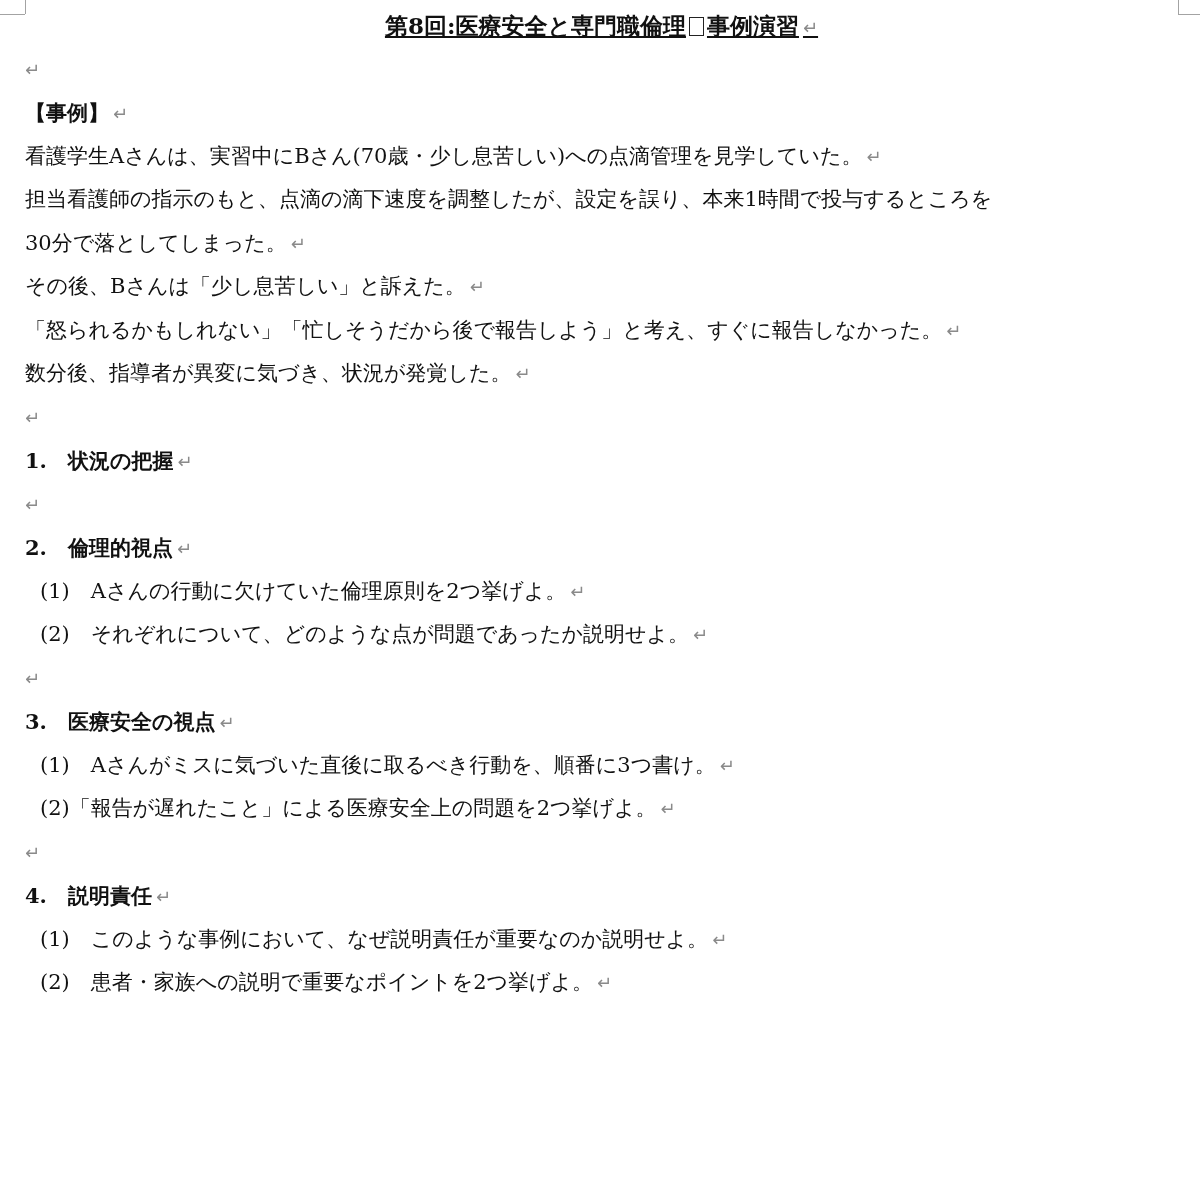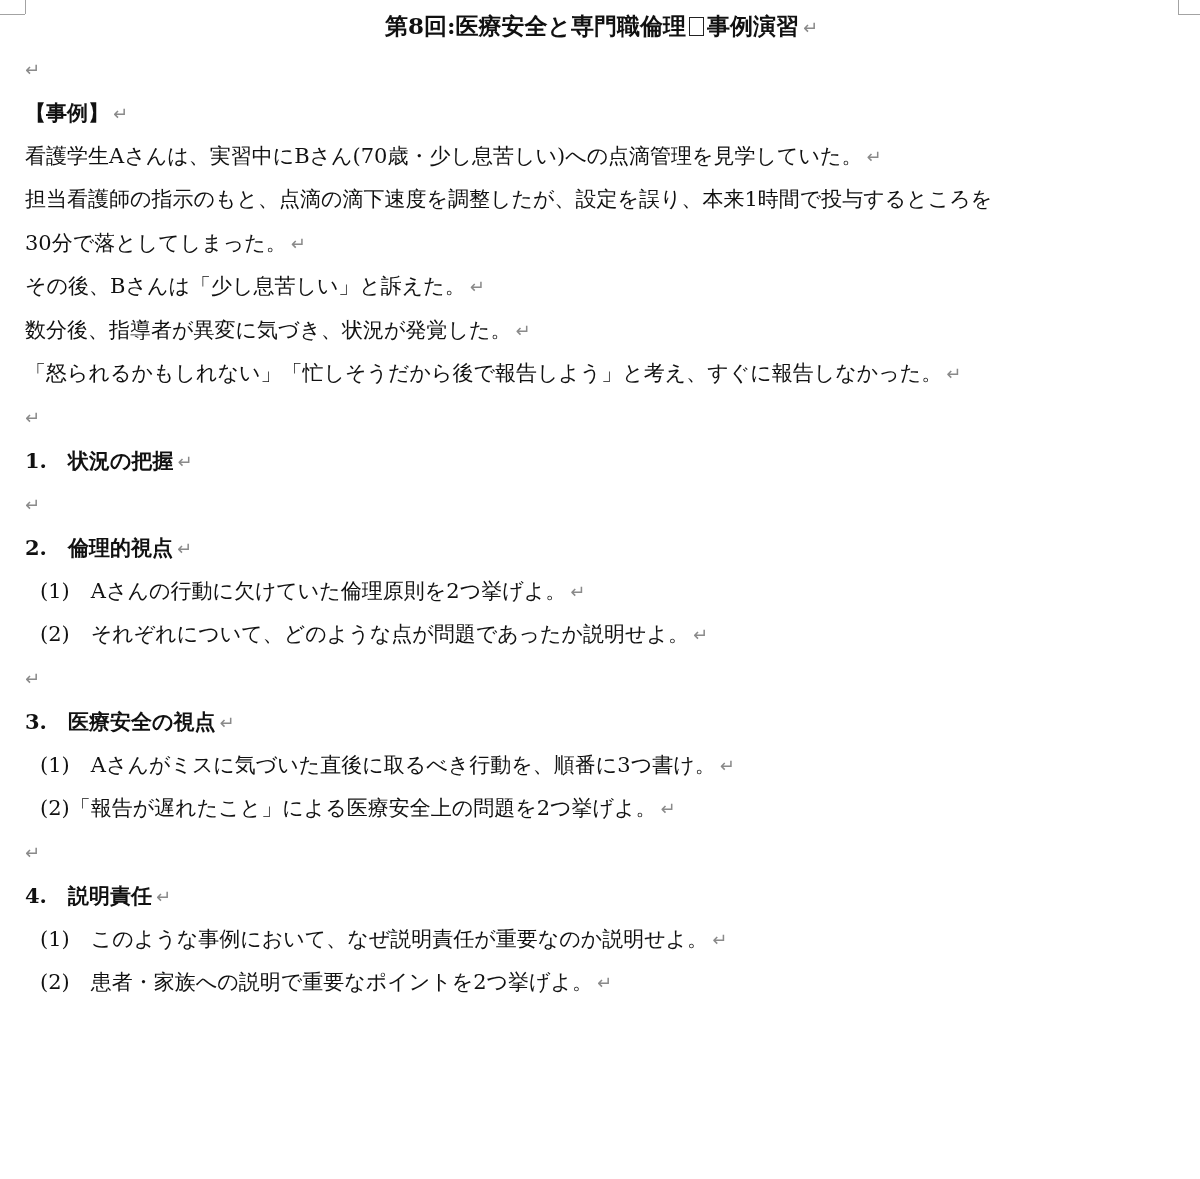--- a/index.html
+++ b/index.html
@@ -37,20 +37,21 @@
     line-height: 43.5px;
     font-size: 21px;
     white-space: nowrap;
   }
   .line.bold { font-weight: bold; }
   .line.indent { padding-left: 15px; }
   .title-line {
     text-align: center;
     font-size: 23px;
     font-weight: bold;
+    text-decoration: underline;
   }
   .mark {
     color: #8a8a8a;
     font-size: 18px;
     margin-left: 4px;
     font-family: "DejaVu Sans", "Liberation Sans", sans-serif;
     font-weight: normal;
   }
   .mark.down { font-size: 19px; }
   .tofu-box {
@@ -76,22 +77,22 @@
     <div class="line title-line">
       <span>第8回:医療安全と専門職倫理</span><span class="tofu-box"></span><span>事例演習</span><span class="mark">↵</span>
     </div>
     <div id="document-lines">
         <div class="line"><span></span><span class="mark" style="margin-left: 0px;">↵</span></div>
         <div class="line bold"><span>【事例】</span><span class="mark">↵</span></div>
         <div class="line"><span>看護学生Aさんは、実習中にBさん(70歳・少し息苦しい)への点滴管理を見学していた。</span><span class="mark">↵</span></div>
         <div class="line"><span>担当看護師の指示のもと、点滴の滴下速度を調整したが、設定を誤り、本来1時間で投与するところを</span></div>
         <div class="line"><span>30分で落としてしまった。</span><span class="mark">↵</span></div>
         <div class="line"><span>その後、Bさんは「少し息苦しい」と訴えた。</span><span class="mark">↵</span></div>
+        <div class="line"><span>「怒られるかもしれない」「忙しそうだから後で報告しよう」と考え、すぐに報告しなかった。</span><span class="mark">↵</span></div>
         <div class="line"><span>数分後、指導者が異変に気づき、状況が発覚した。</span><span class="mark">↵</span></div>
-        <div class="line"><span>「怒られるかもしれない」「忙しそうだから後で報告しよう」と考え、すぐに報告しなかった。</span><span class="mark">↵</span></div>
         <div class="line"><span></span><span class="mark" style="margin-left: 0px;">↵</span></div>
         <div class="line bold"><span>1.　状況の把握</span><span class="mark">↵</span></div>
         <div class="line"><span></span><span class="mark" style="margin-left: 0px;">↵</span></div>
         <div class="line bold"><span>2.　倫理的視点</span><span class="mark">↵</span></div>
         <div class="line indent"><span>(1)　Aさんの行動に欠けていた倫理原則を2つ挙げよ。</span><span class="mark">↵</span></div>
         <div class="line indent"><span>(2)　それぞれについて、どのような点が問題であったか説明せよ。</span><span class="mark">↵</span></div>
         <div class="line"><span></span><span class="mark" style="margin-left: 0px;">↵</span></div>
         <div class="line bold"><span>3.　医療安全の視点</span><span class="mark">↵</span></div>
         <div class="line indent"><span>(1)　Aさんがミスに気づいた直後に取るべき行動を、順番に3つ書け。</span><span class="mark">↵</span></div>
         <div class="line indent"><span>(2)「報告が遅れたこと」による医療安全上の問題を2つ挙げよ。</span><span class="mark">↵</span></div>

